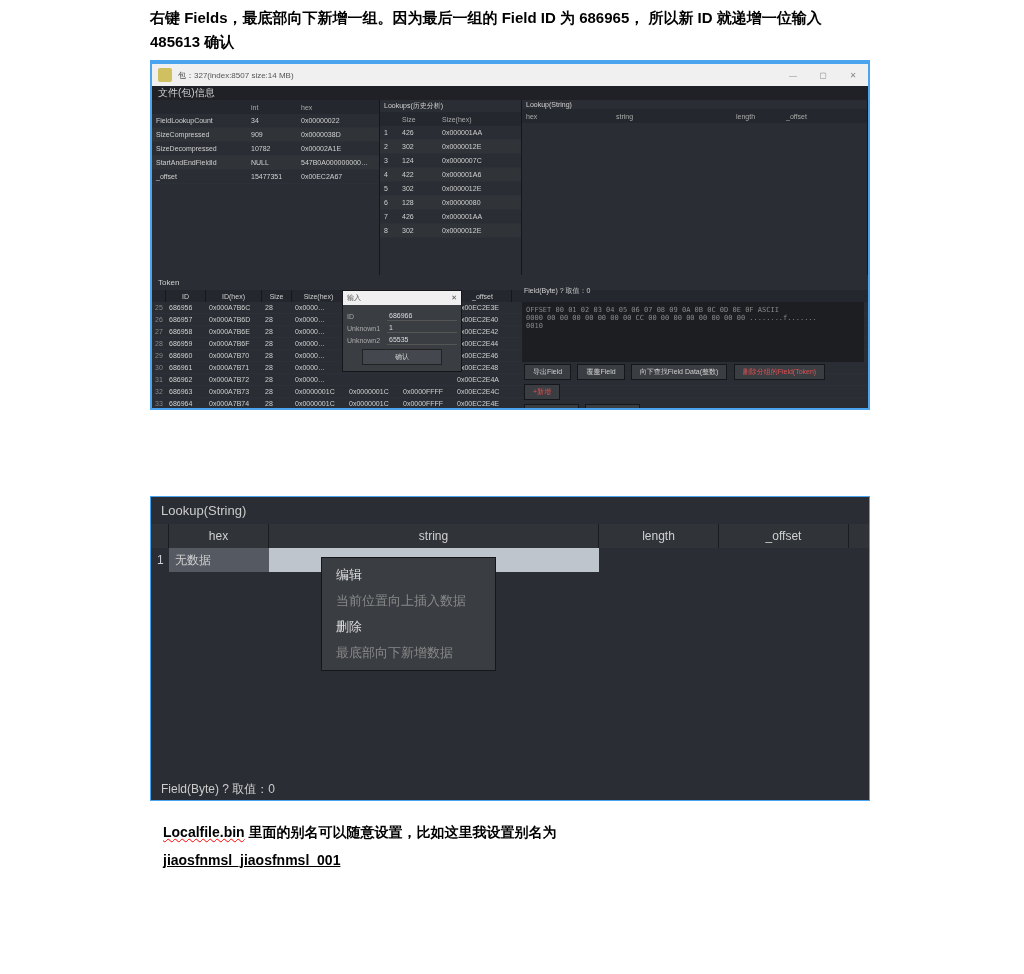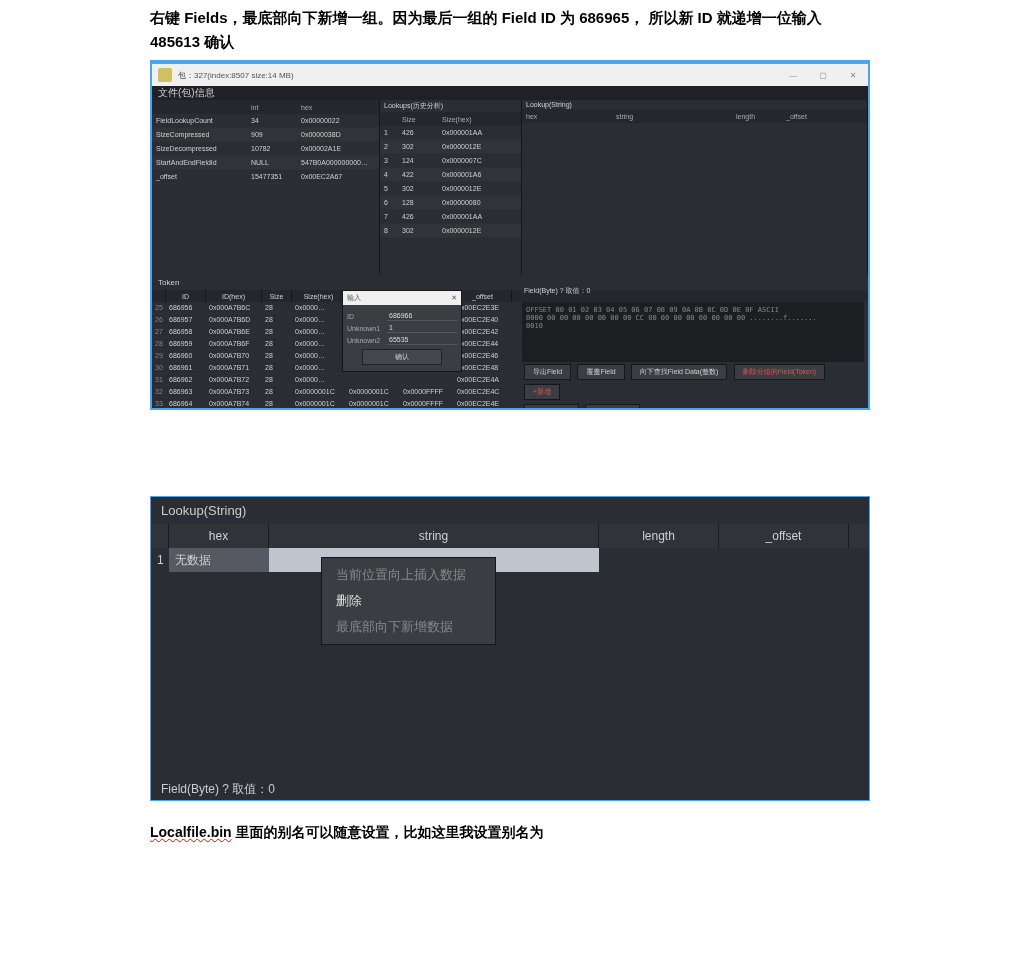--- a/index.html
+++ b/index.html
@@ -1,19 +1,19 @@
 <!DOCTYPE html>
 <html><head>
 <meta charset="utf-8">
 <style>
   * { box-sizing: border-box; margin: 0; padding: 0; }
   body { background: #fff; font-family: "Microsoft YaHei", sans-serif; color: #000; }
   .page { width: 1024px; margin: 0 auto; padding: 0 150px 40px 150px; }
   .para { font-size: 15px; font-weight: bold; line-height: 1.6; margin: 6px 0; }
-  .para-normal { font-size: 14px; line-height: 1.6; margin: 6px 0; font-weight: bold; }
+  .para-normal { font-size: 14px; line-height: 1.6; margin: 6px 13px; font-weight: bold; }
   .spell-under { text-decoration: underline wavy red; text-decoration-thickness: 1px; }
   .img1-wrap { width: 720px; height: 350px; border: 2px solid #4aa4f0; border-top: 4px solid #4aa4f0; margin: 6px 0 40px 0; position: relative; background: #2a2d33; font-size: 8px; color: #d0d0d0; overflow: hidden; }
   .titlebar { height: 22px; background: #f0f0f0; color: #555; display: flex; align-items: center; padding: 0 6px; position: relative; }
   .titlebar .ticon { width: 14px; height: 14px; background: #d0c060; margin-right: 6px; border-radius: 2px; }
   .titlebar .tbtns { position: absolute; right: 0; display: flex; }
   .titlebar .tbtn { width: 30px; height: 22px; display: flex; align-items: center; justify-content: center; color: #888; }
   .titlebar .tbtn.close { color: #888; }
   .subtitle { height: 14px; background: #1f2126; padding: 0 6px; display: flex; align-items: center; font-size: 10px; }
   .panels { display: flex; height: 175px; }
   .panel { border-right: 1px solid #15171a; }
@@ -347,23 +347,25 @@
       <div class="hc hc2">string</div>
       <div class="hc hc3">length</div>
       <div class="hc hc4">_offset</div>
     </div>
     <div class="i2-row">
       <div class="rc hc0">1</div>
       <div class="rc rc-sel">无数据</div>
       <div class="rc rc-high"></div>
     </div>
     <div class="ctx">
+      <div class="ctx-item active">编辑</div>
       <div class="ctx-item">当前位置向上插入数据</div>
       <div class="ctx-item active">删除</div>
       <div class="ctx-item">最底部向下新增数据</div>
     </div>
     <div class="i2-foot">Field(Byte)  ?  取值：0</div>
   </div>
 
   <p class="para-normal">
     <span class="spell-under">Localfile.bin</span><span> 里面的别名可以随意设置，比如这里我设置别名为</span>
   </p>
+  <p class="para-normal under spell-under">jiaosfnmsl_jiaosfnmsl_001</p>
 </div>
 
 </body></html>

